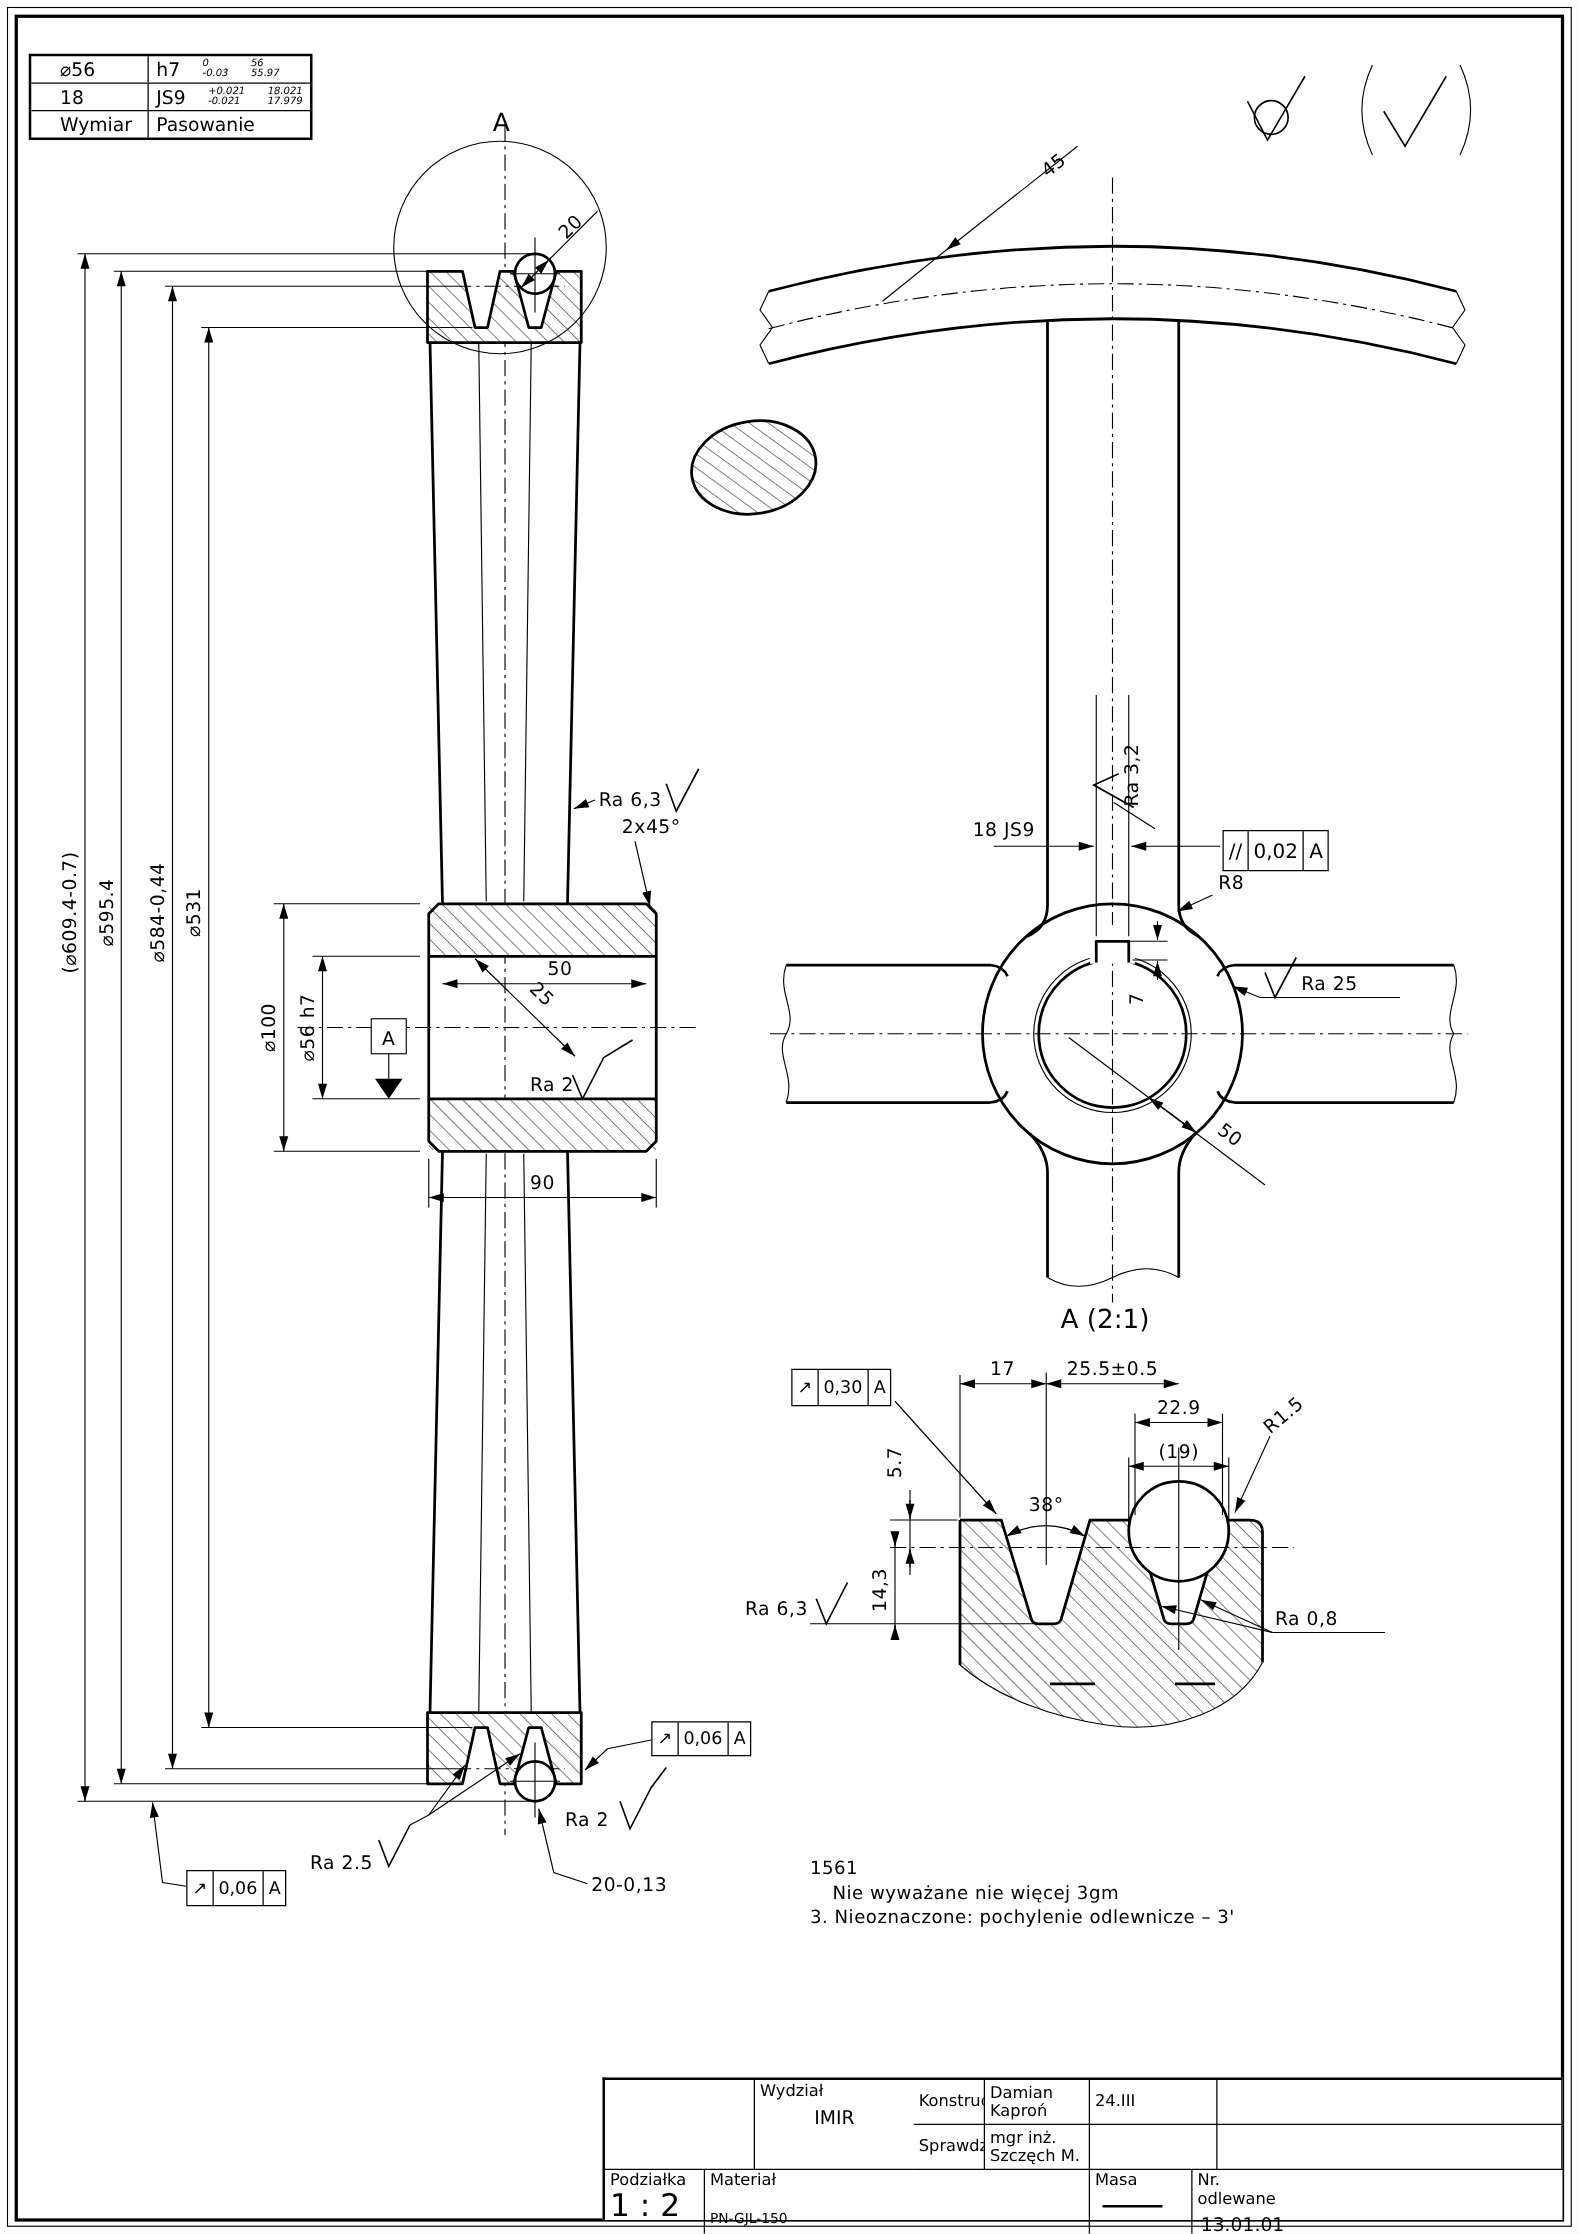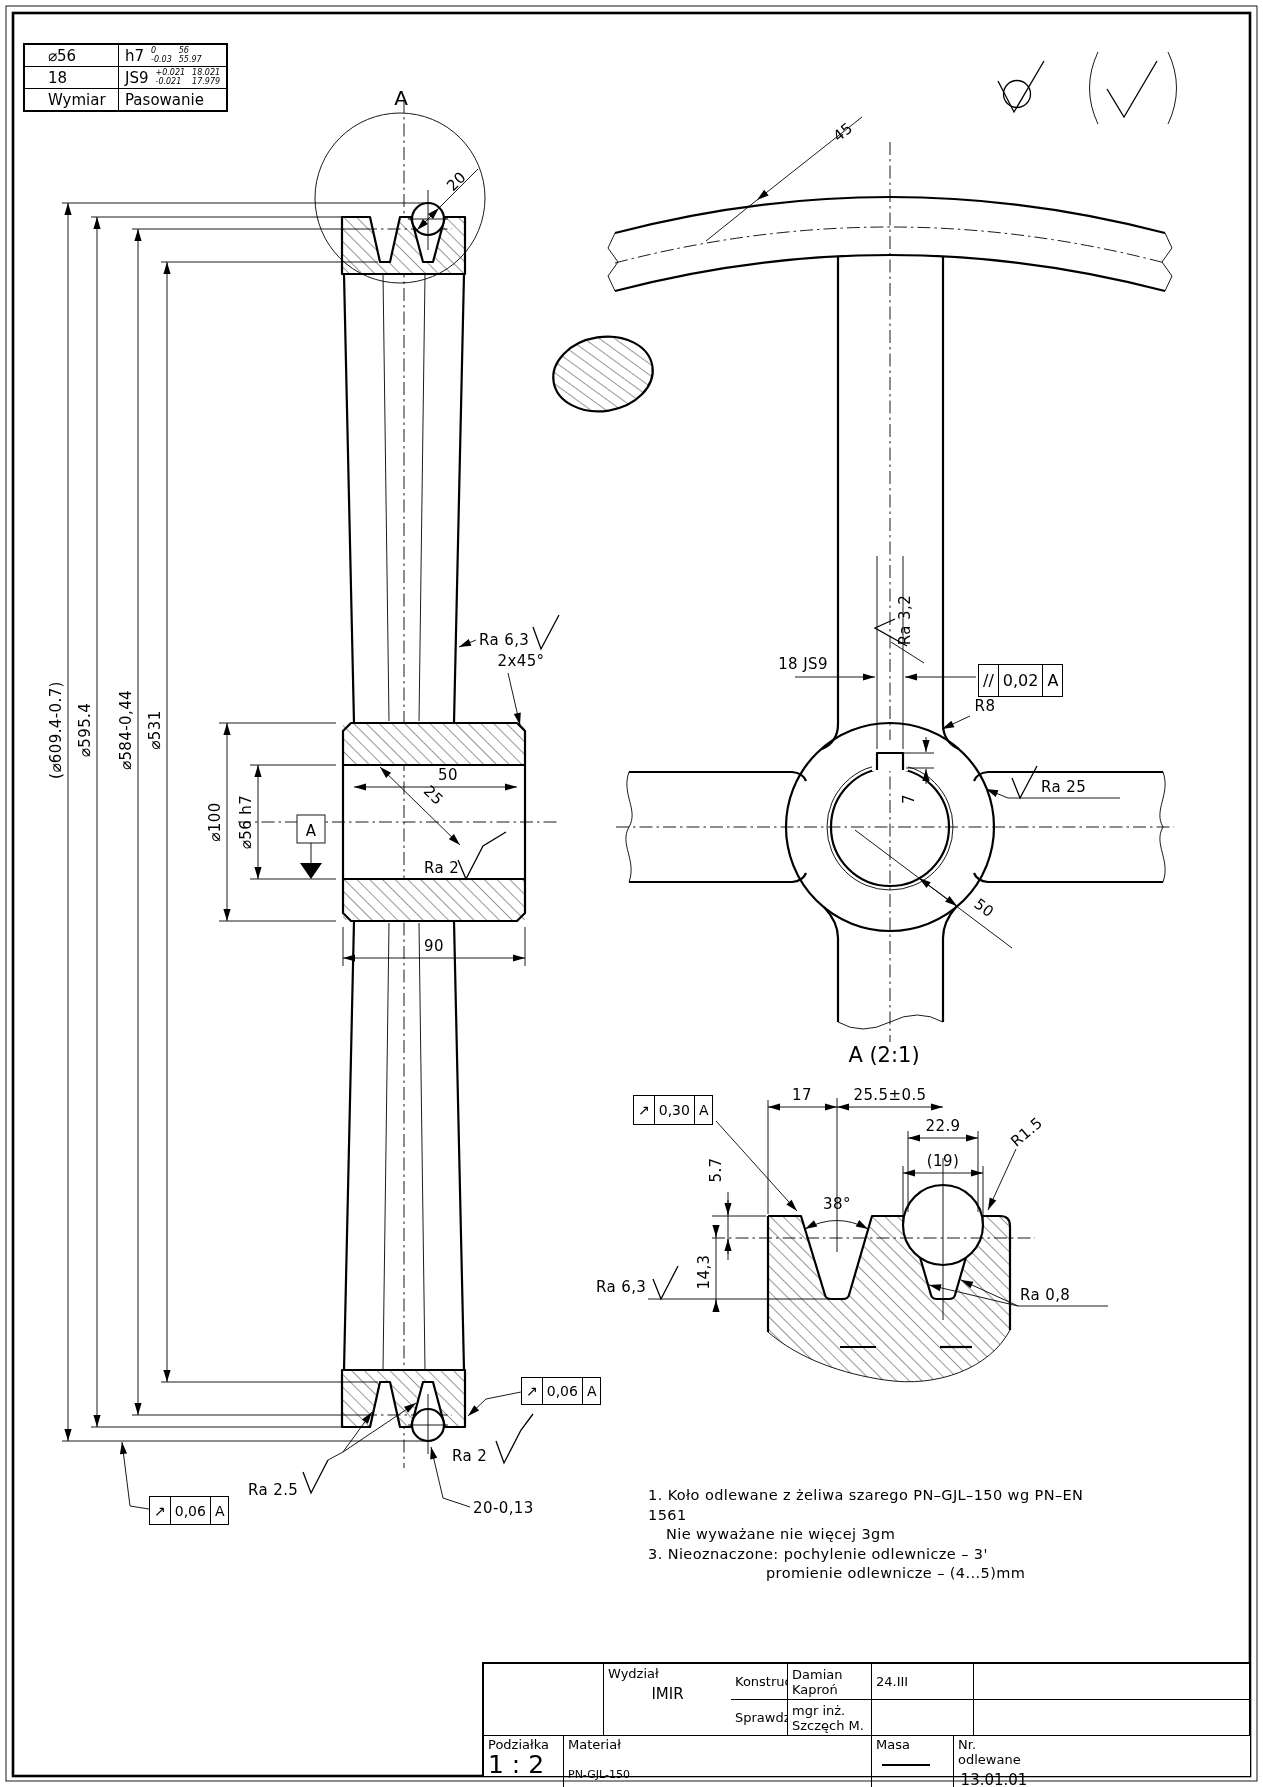--- a/index.html
+++ b/index.html
@@ -4,21 +4,21 @@
 <style>
   html,body{margin:0;padding:0;background:#e8e8e8}
   #page{position:relative;width:1263px;height:1787px;background:#fff;color:#000;
         font-family:"DejaVu Sans",sans-serif;overflow:hidden}
   #page svg.main{position:absolute;left:0;top:0}
   
   .toltab{position:absolute;left:23px;top:43px;border:2px solid #000;background:#fff;font-size:15px}
   .toltab .r{display:flex;border-bottom:1.5px solid #000;height:21px;align-items:center}
   .toltab .r:last-child{border-bottom:none}
   .toltab .c1{width:70px;padding-left:23px;border-right:1.5px solid #000;height:100%;display:flex;align-items:center}
-  .toltab .c2{display:flex;align-items:center;gap:7px;padding:0 6px;flex:1}
+  .toltab .c2{display:flex;gap:18px;padding:0 6px;flex:1}
   .stack{display:flex;flex-direction:column;font-size:8px;line-height:8.5px}
   
   .fcf{position:absolute;display:flex;border:1.5px solid #000;background:#fff;font-size:14px;align-items:stretch}
   .fcf span{display:flex;align-items:center;justify-content:center;border-right:1.5px solid #000;padding:0 4px}
   .fcf span:last-child{border-right:none}
   
   .notes{position:absolute;left:648px;top:1486px;font-size:14.5px;line-height:19.6px;letter-spacing:.4px;width:590px}
   .notes .in1{padding-left:18px}
   .notes .in2{padding-left:118px}
   
@@ -347,25 +347,23 @@
   <span>0,02</span>
   <span>A</span>
 </div>
 <div class="fcf" style="left:633px;top:1095px;height:28px">
   <span>↗</span>
   <span>0,30</span>
   <span>A</span>
 </div>
 
 <div class="notes">
-  <div>1. Koło odlewane z żeliwa szarego PN–GJL–150 wg PN–EN</div>
   <div>1561</div>
   <div class="in1">Nie wyważane nie więcej 3gm</div>
   <div>3. Nieoznaczone:  pochylenie odlewnicze – 3'</div>
-  <div class="in2">promienie odlewnicze – (4...5)mm</div>
 </div>
 
 <div class="tblock">
   <div class="tgrid">
     <div class="cellv">Konstruował</div>
     <div class="cellv">Damian Kaproń</div>
     <div class="cellv">24.III</div>
     <div></div>
     <div class="sp2"></div>
     <div class="sp2" style="border-right:none">

